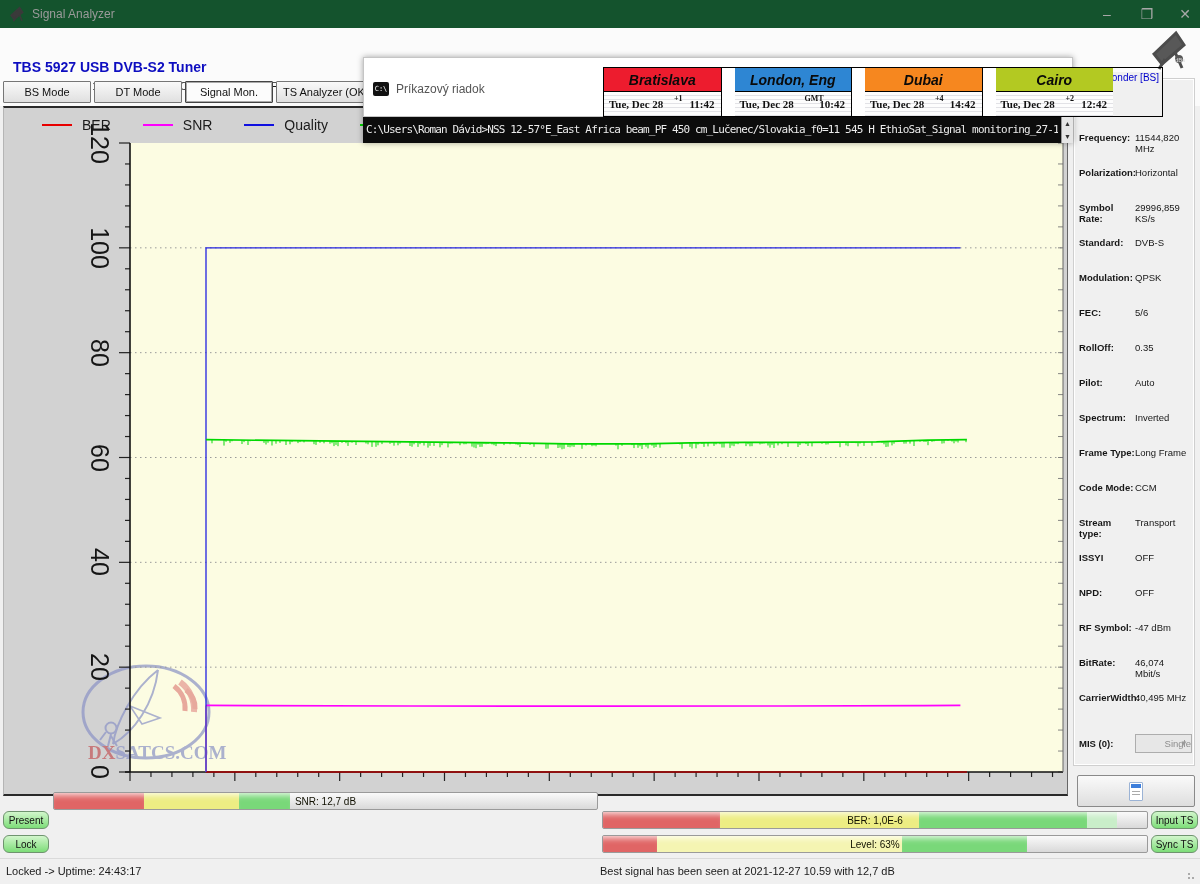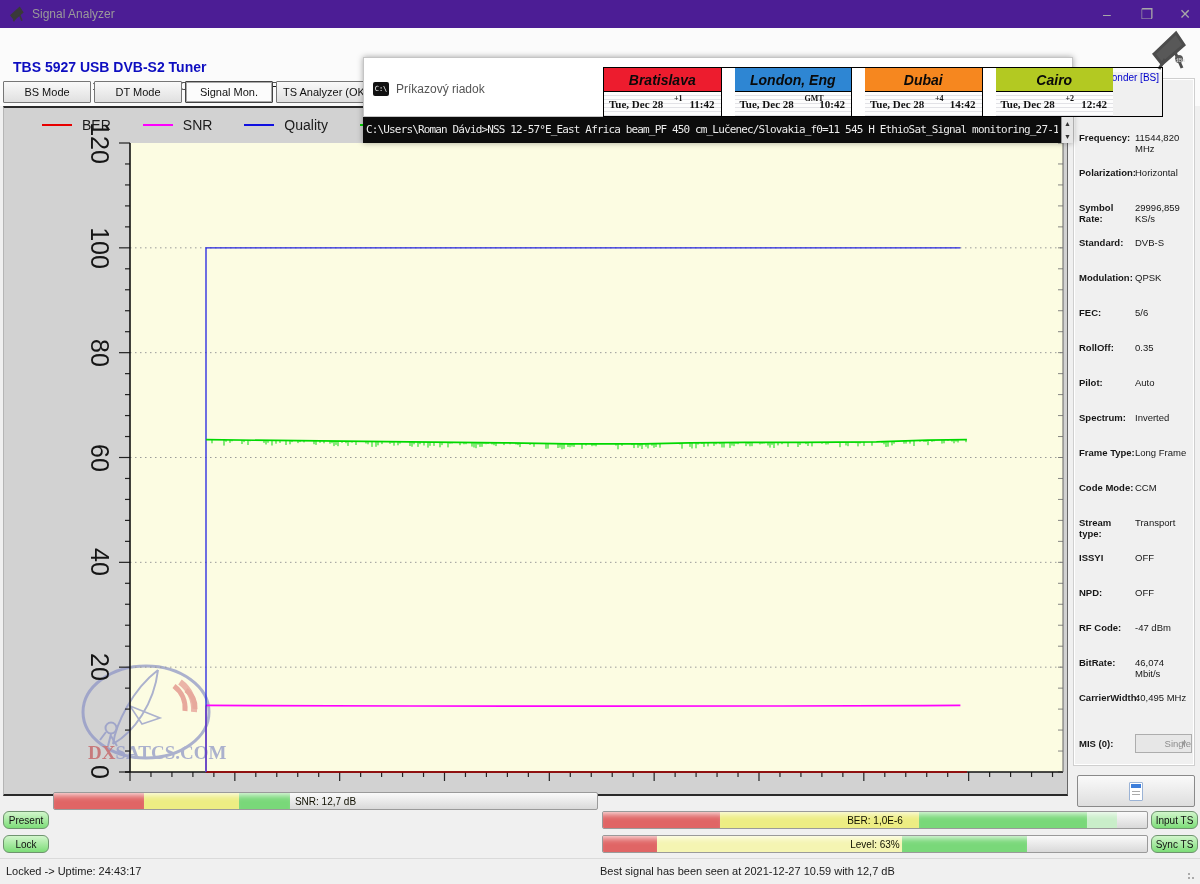--- a/index.html
+++ b/index.html
@@ -1,19 +1,19 @@
 <!DOCTYPE html>
 <html><head>
 <meta charset="utf-8">
 <style>
   html,body{margin:0;padding:0;background:#888;}
   .page{position:relative;width:1200px;height:884px;background:#f0f0f0;overflow:hidden;
         font-family:"Liberation Sans",sans-serif;color:#111;}
   
-  .titlebar{position:absolute;left:0;top:0;width:1200px;height:28px;background:#4c1d95;}
+  .titlebar{position:absolute;left:0;top:0;width:1200px;height:28px;background:#14532d;}
   .app-icon{position:absolute;left:8px;top:5px;width:17px;height:17px;}
   .win-title{position:absolute;left:32px;top:0;line-height:28px;font-size:12px;color:#9a9a9a;}
   .winctl{position:absolute;top:0;height:28px;width:34px;text-align:center;line-height:28px;
           font-size:14px;color:#a8a8a8;}
   #btn-min{left:1090px;} #btn-max{left:1130px;} #btn-close{left:1168px;}
   
   .header-zone{position:absolute;left:0;top:28px;width:1200px;height:78px;background:#fbfbfb;}
   .tuner-title{position:absolute;left:13px;top:31px;font-size:14px;font-weight:bold;color:#0d0dc0;}
   .tuner-sub{position:absolute;left:28px;top:52px;font-size:11px;color:#1a1a1a;}
   .sat-icon-big{position:absolute;left:1146px;top:28px;width:44px;height:42px;}
@@ -411,21 +411,21 @@
         </div>
         <div class="tp-row">
           <span class="tp-label">ISSYI</span>
           <span class="tp-value">OFF</span>
         </div>
         <div class="tp-row">
           <span class="tp-label">NPD:</span>
           <span class="tp-value">OFF</span>
         </div>
         <div class="tp-row">
-          <span class="tp-label">RF Code:</span>
+          <span class="tp-label">RF Symbol:</span>
           <span class="tp-value">-47 dBm</span>
         </div>
         <div class="tp-row">
           <span class="tp-label">BitRate:</span>
           <span class="tp-value">46,074 Mbit/s</span>
         </div>
         <div class="tp-row">
           <span class="tp-label">CarrierWidth:</span>
           <span class="tp-value">40,495 MHz</span>
         </div>

